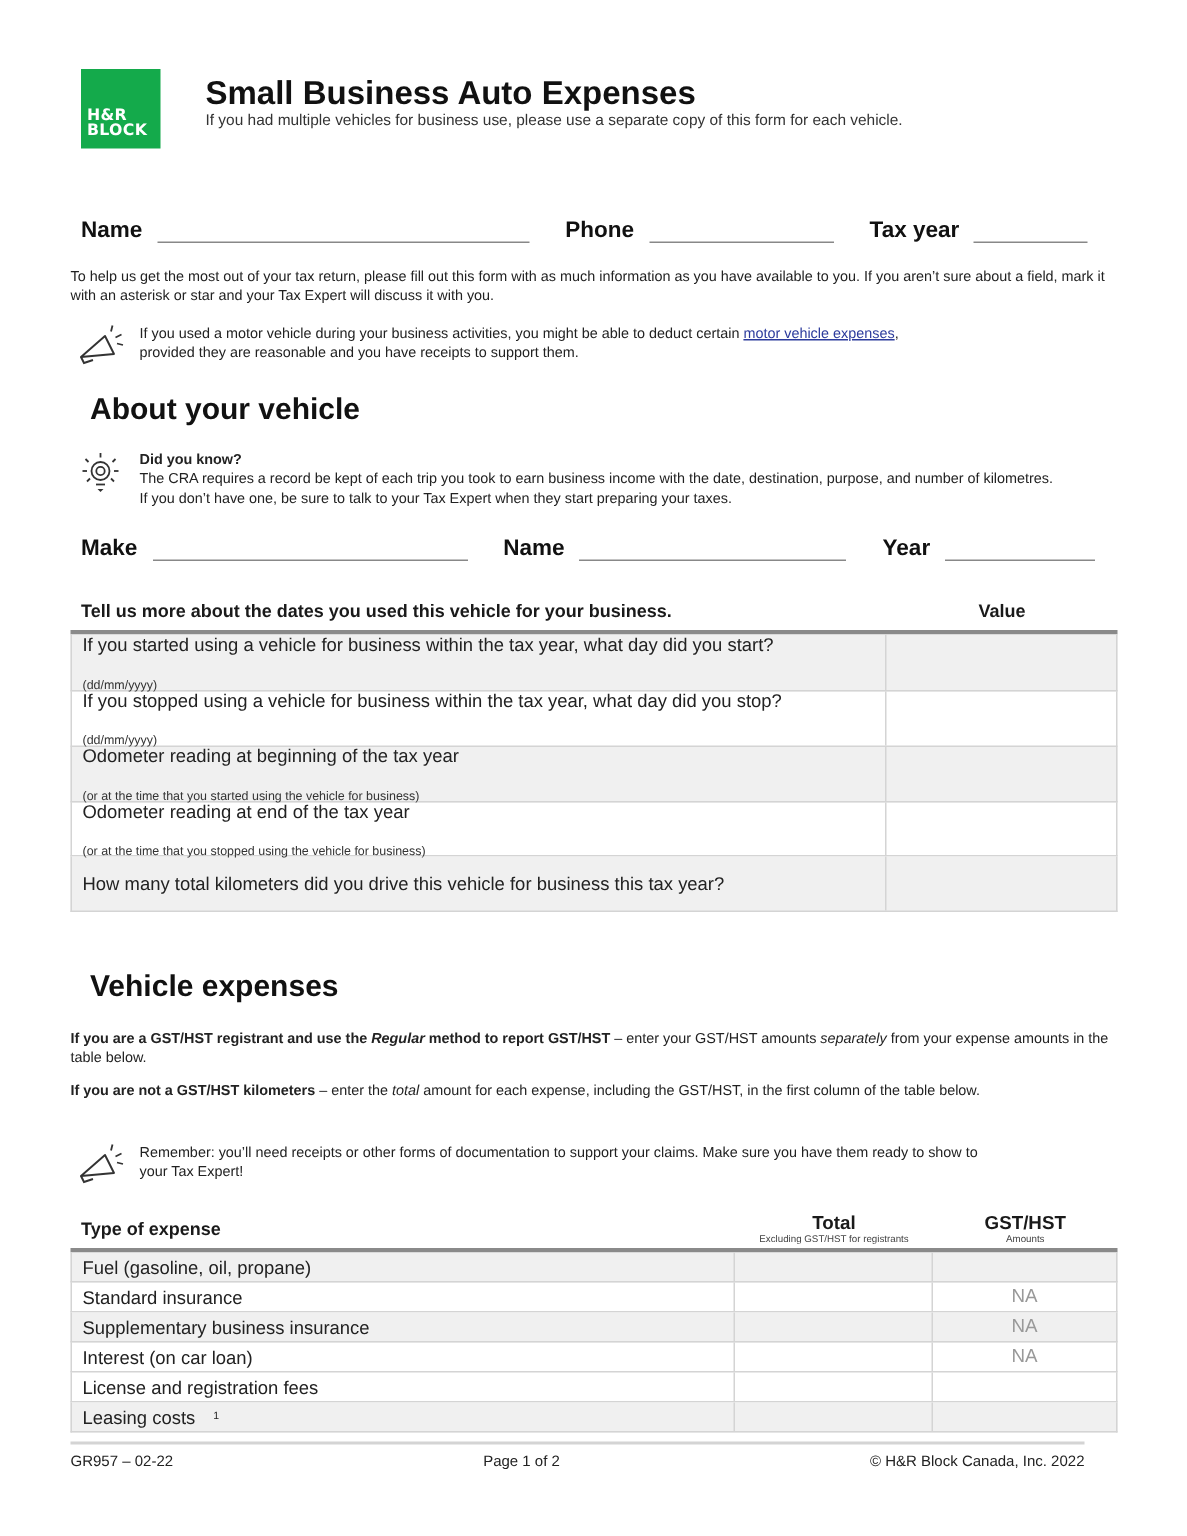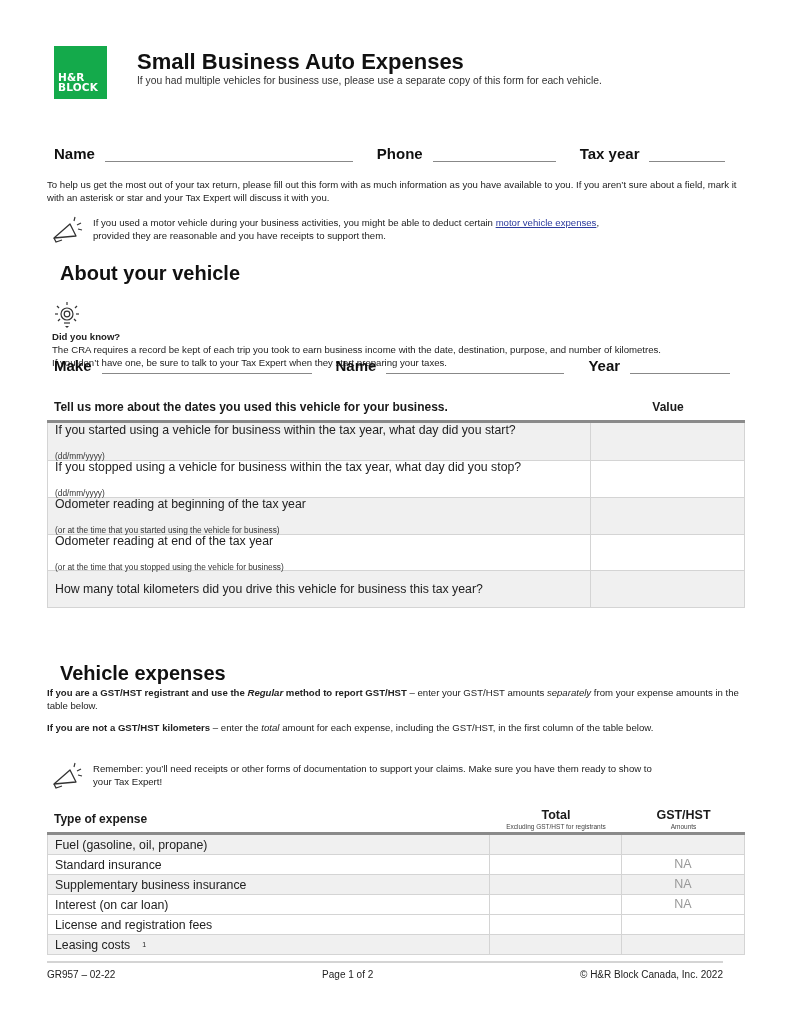--- a/index.html
+++ b/index.html
@@ -77,21 +77,21 @@
     <line x1="28" y1="13" x2="32" y2="14" stroke="#333" stroke-width="1.2"></line>
   </svg>
   <div class="txt">
     <span>If you used a motor vehicle during your business activities, you might be able to deduct certain </span><a>motor vehicle expenses</a><span>,</span><br>
     <span>provided they are reasonable and you have receipts to support them.</span>
   </div>
 </div>
 
 <div class="section-title" style="top:262px;">About your vehicle</div>
 
-<div class="tip" style="top:300px;left:52px;flex-direction:column;">
+<div class="tip" style="top:300px;left:52px;">
   <svg class="icon" style="width:30px;margin-right:11px;" viewBox="0 0 30 30">
     <circle cx="15" cy="14" r="6" fill="none" stroke="#333" stroke-width="1.2"></circle>
     <circle cx="15" cy="14" r="2.8" fill="none" stroke="#333" stroke-width="1.2"></circle>
     <line x1="15" y1="2" x2="15" y2="5" stroke="#333" stroke-width="1.2"></line>
     <line x1="5" y1="6" x2="7" y2="8" stroke="#333" stroke-width="1.2"></line>
     <line x1="25" y1="6" x2="23" y2="8" stroke="#333" stroke-width="1.2"></line>
     <line x1="3" y1="14" x2="6" y2="14" stroke="#333" stroke-width="1.2"></line>
     <line x1="24" y1="14" x2="27" y2="14" stroke="#333" stroke-width="1.2"></line>
     <line x1="6" y1="21" x2="8" y2="19" stroke="#333" stroke-width="1.2"></line>
     <line x1="24" y1="21" x2="22" y2="19" stroke="#333" stroke-width="1.2"></line>
@@ -147,21 +147,21 @@
     <div class="cell-v"></div>
   </div>
   <div class="row alt" style="height:37px;">
     <div class="cell-q">
         <span>How many total kilometers did you drive this vehicle for business this tax year?</span>
       </div>
     <div class="cell-v"></div>
   </div>
 </div>
 
-<div class="section-title" style="top:662px;">Vehicle expenses</div>
+<div class="section-title" style="top:647px;">Vehicle expenses</div>
 
 <div class="para" style="top:686px;">
   <b>If you are a GST/HST registrant and use the </b><b><i>Regular</i></b><b> method to report GST/HST</b><span> – enter your GST/HST amounts </span><i>separately</i><span> from your expense amounts in the table below.</span>
 </div>
 <div class="para" style="top:721px;">
   <b>If you are not a GST/HST kilometers</b><span> – enter the </span><i>total</i><span> amount for each expense, including the GST/HST, in the first column of the table below.</span>
 </div>
 
 <div class="tip" style="top:762px;">
   <svg class="icon" viewBox="0 0 36 30">

